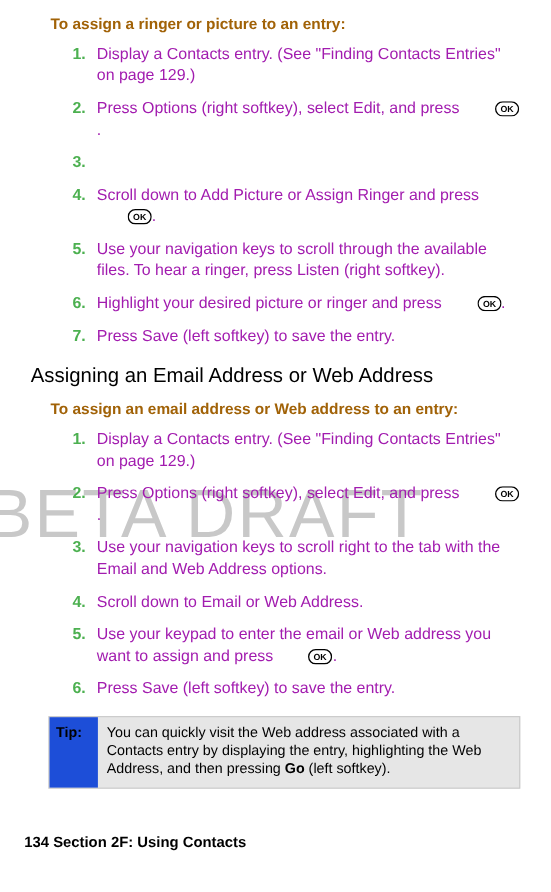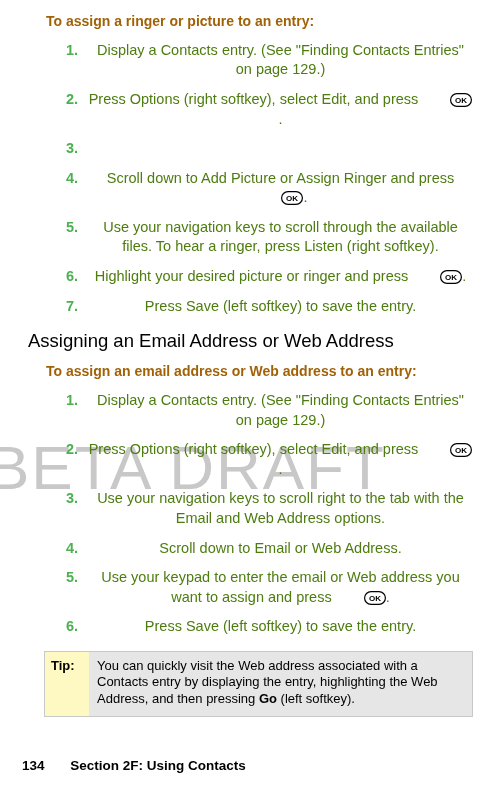--- a/index.html
+++ b/index.html
@@ -40,23 +40,22 @@
   }
   ol.steps li .num {
     flex: 0 0 34px;
     text-align: right;
     padding-right: 10px;
     color: #4cb050;
     font-weight: bold;
   }
   ol.steps li .txt {
     flex: 1;
-    color: #4d7c0f;
+    color: #a21caf;
     font-weight: normal;
-    text-align: center;
   }
   ol.steps li .txt b {
     font-weight: normal;
   }
   .ok-key {
     display: inline-block;
     vertical-align: middle;
     padding-left: 28px;
   }
   .ok-key svg { display: block; }
@@ -68,21 +67,21 @@
   }
   .tip-box {
     display: flex;
     border: 1px solid #c9c9c9;
     background: #e6e6e6;
     margin-top: 14px;
     font-size: 13px;
   }
   .tip-label {
     flex: 0 0 44px;
-    background: #fef9c3;
+    background: #1d4ed8;
     font-weight: bold;
     font-size: 13px;
     padding: 6px 6px;
     box-sizing: border-box;
   }
   .tip-text {
     flex: 1;
     padding: 6px 14px 8px 8px;
     line-height: 1.28;
   }
@@ -103,21 +102,21 @@
     white-space: nowrap;
   }
   .content { position: relative; z-index: 1; }
   .footer {
     position: absolute;
     bottom: 38px;
     left: 22px;
     font-size: 13.5px;
     font-weight: bold;
   }
-  .footer .pnum { margin-right: 22px; }
+  .footer .pnum { }
 </style>
 </head>
 <body>
 
 <div class="page">
   <div class="watermark">BETA DRAFT</div>
 
   <div class="content">
 
     <div class="intro">To assign a ringer or picture to an entry:</div>

